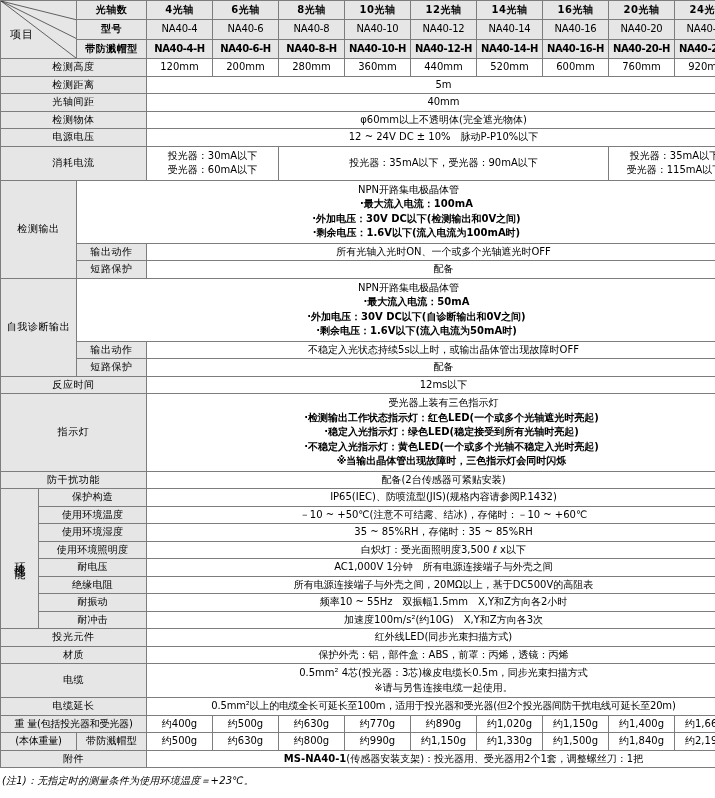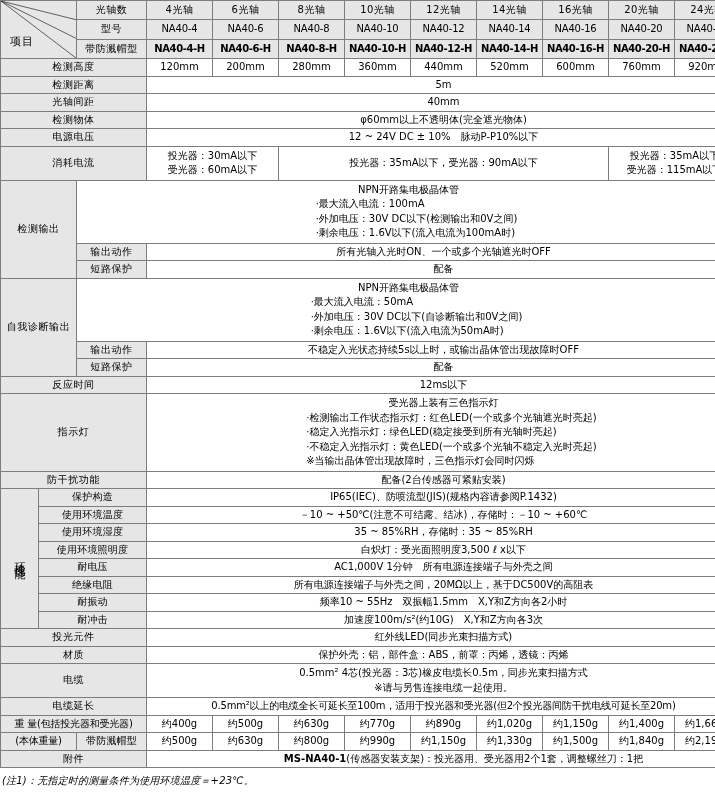--- a/index.html
+++ b/index.html
@@ -40,25 +40,25 @@
     padding: 0 !important;
     position: relative;
     height: 58px;
   }
   .corner-svg { display: block; width: 100%; height: 100%; }
   .corner-txt {
     position: absolute;
     font-size: 11px;
     letter-spacing: 1px;
   }
-  .c-item { left: 9px; bottom: 9px; }
+  .c-item { left: 9px; bottom: 16px; }
   .hdr-axis, .hdr-model, .hdr-hood {
     background: #e6e6e6 !important;
   }
-  .hdr-axis { font-size: 11px; letter-spacing: 0.5px; }
+  .hdr-axis { font-size: 11px; letter-spacing: 0.5px; font-weight: bold; }
   .hdr-model {
     font-weight: normal;
     font-size: 12.5px;
     letter-spacing: -0.2px;
   }
   .hdr-hood {
     font-weight: bold;
     font-size: 9.5px;
     letter-spacing: -0.4px;
   }
@@ -73,23 +73,24 @@
     text-align: center;
     line-height: 1.45;
   }
   .block-c {
     display: inline-block;
     text-align: center;
     line-height: 1.45;
   }
   .bullets {
     display: inline-block;
-    text-align: left;
+    text-align: center;
     line-height: 1.45;
     padding-left: 16px;
+    font-weight: bold;
   }
   .vert {
     background: #e6e6e6 !important;
     padding: 2px 0 !important;
   }
   .vert span {
     writing-mode: vertical-rl;
     text-orientation: upright;
     display: inline-block;
     font-size: 11px;

